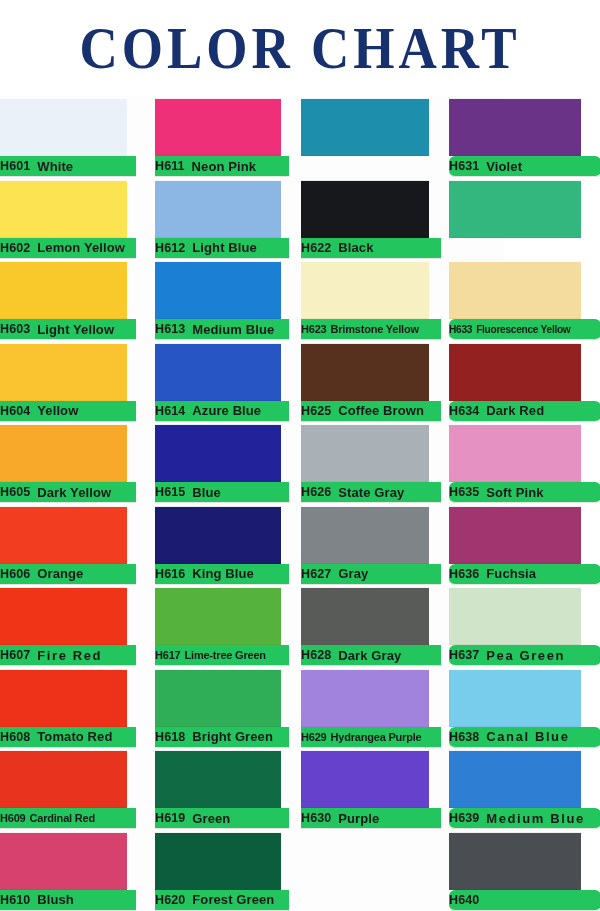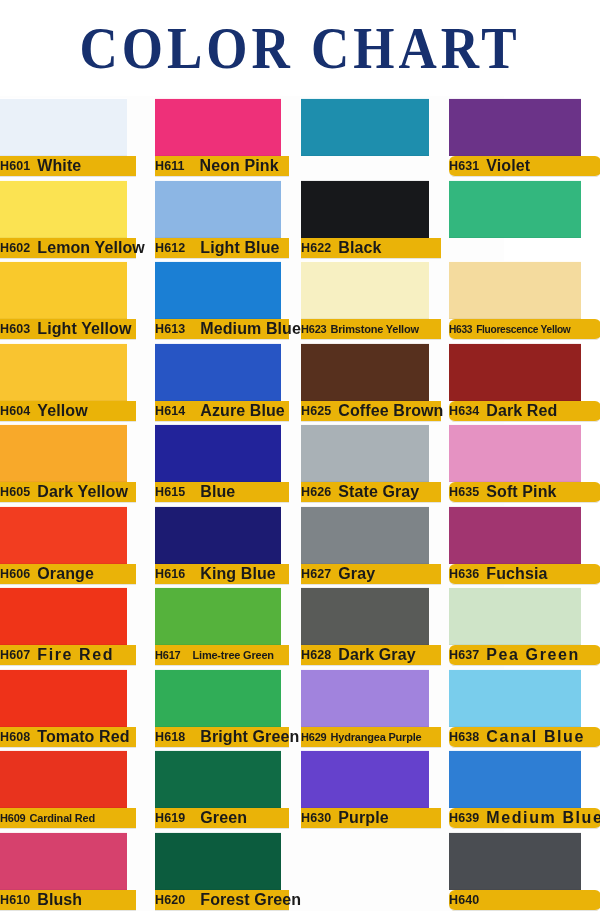--- a/index.html
+++ b/index.html
@@ -77,41 +77,41 @@
     box-shadow: inset 0 -1px 0 rgba(0,0,0,0.04);
   }
   .col-0 .chip { width: 127px; }
   .col-1 .chip { width: 126px; }
   .col-2 .chip { width: 128px; }
   .col-3 .chip { width: 132px; }
 
   .label-band {
     position: relative;
     height: 21px;
-    background: #eab308;
+    background: #22c55e;
     box-sizing: border-box;
     display: flex;
     align-items: center;
     white-space: nowrap;
     overflow: visible;
     border-bottom: 1px solid #e4e4e0;
   }
   .col-0 .label-band { width: 136px; }
-  .col-1 .label-band { width: 134px; gap: 8px; }
+  .col-1 .label-band { width: 134px; }
   .col-2 .label-band { width: 140px; }
   .col-3 .label-band { width: 152px; border-radius: 6px; }
 
   .code {
     font-size: 12.5px;
     font-weight: 700;
     color: #1a1a1a;
     letter-spacing: 0.1px;
   }
   .cname {
-    font-size: 16px;
+    font-size: 13px;
     font-weight: 700;
     color: #1a1a1a;
     margin-left: 7px;
     letter-spacing: 0.1px;
   }
   
   .label-band.tight .code,
   .label-band.tight .cname {
     font-size: 11px;
     letter-spacing: -0.2px;

